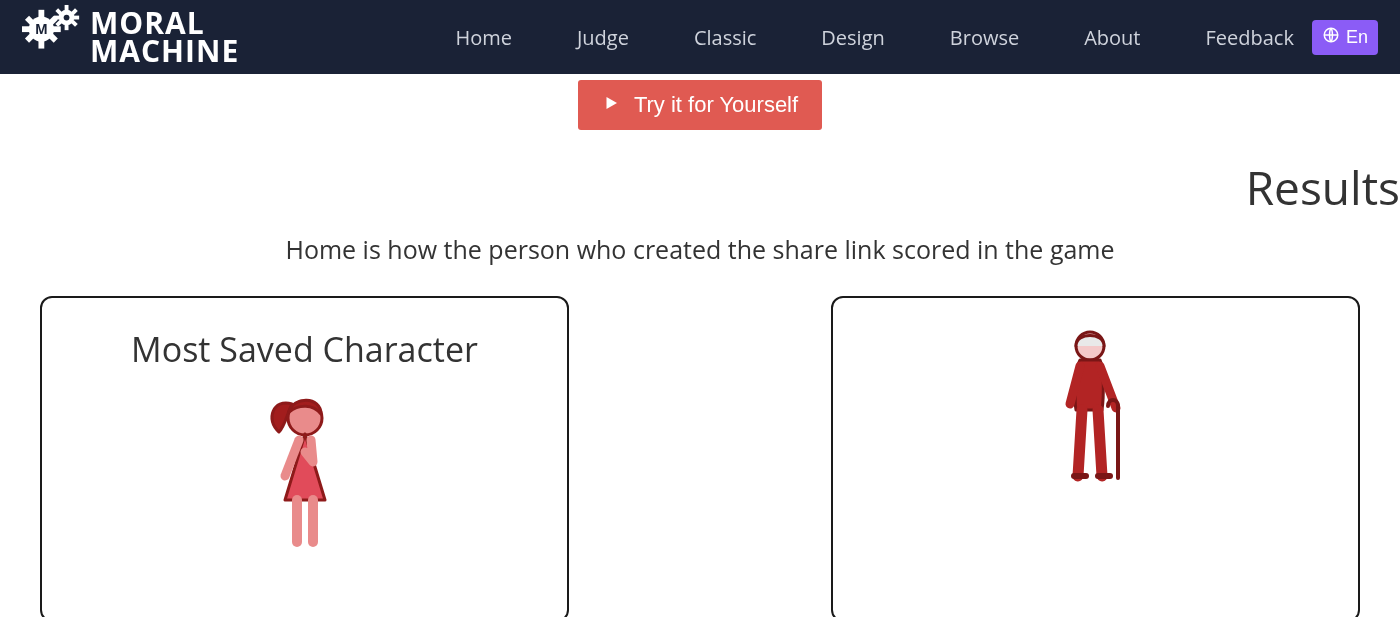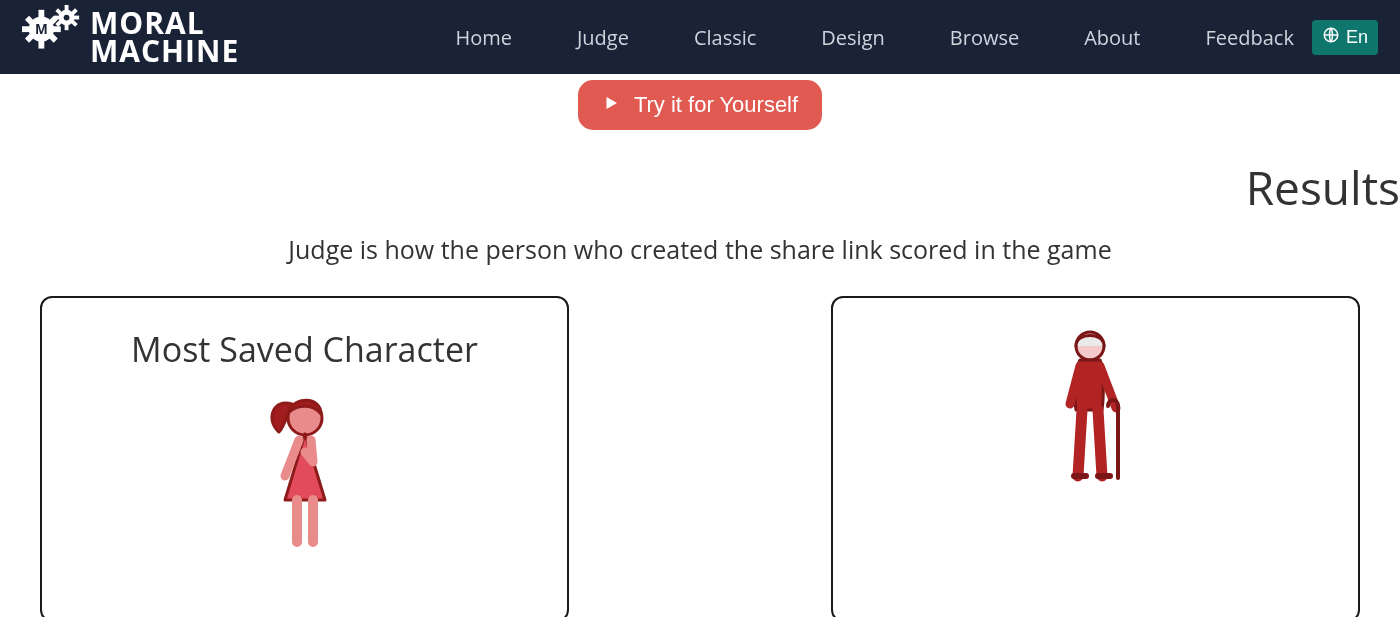--- a/index.html
+++ b/index.html
@@ -38,21 +38,21 @@
     gap: 65px;
     margin-right: 18px;
   }
   .nav-link {
     color: #cfd3dc;
     font-size: 20px;
     text-decoration: none;
     cursor: pointer;
   }
   .lang-btn {
-    background: #0f766e;
+    background: #8b5cf6;
     color: #fff;
     border: none;
     border-radius: 4px;
     padding: 6px 10px;
     font-size: 18px;
     display: flex;
     align-items: center;
     gap: 6px;
     cursor: pointer;
     justify-content: center;
@@ -62,21 +62,21 @@
   
   .cta-row {
     display: flex;
     justify-content: center;
     padding-top: 6px;
   }
   .cta-btn {
     background: #e05a52;
     color: #fff;
     border: none;
-    border-radius: 15px;
+    border-radius: 3px;
     font-size: 22px;
     font-weight: 500;
     padding: 12px 24px;
     display: flex;
     align-items: center;
     gap: 14px;
     cursor: pointer;
   }
   .cta-btn svg { width: 18px; height: 18px; fill: #fff; }
 
@@ -199,21 +199,21 @@
     <span>
       <svg viewBox="0 0 24 24">
           <path d="M6 4l14 8-14 8z"></path>
         </svg>
     </span>
     <span>Try it for Yourself</span>
   </button>
 </div>
 
 <h1 class="results-title">Results</h1>
-<p class="results-sub">Judge is how the person who created the share link scored in the game</p>
+<p class="results-sub">Home is how the person who created the share link scored in the game</p>
 
 <div class="cards">
 
   <div class="card">
     <div class="card-title">Most Saved Character</div>
     <div class="figure">
       <svg viewBox="0 0 100 170">
         <g stroke="#8e1a1a" stroke-width="3" stroke-linejoin="round">
 
           <path d="M37 12 C18 6 10 28 24 40 C30 34 32 22 37 12 Z" fill="#a21d1d"></path>

